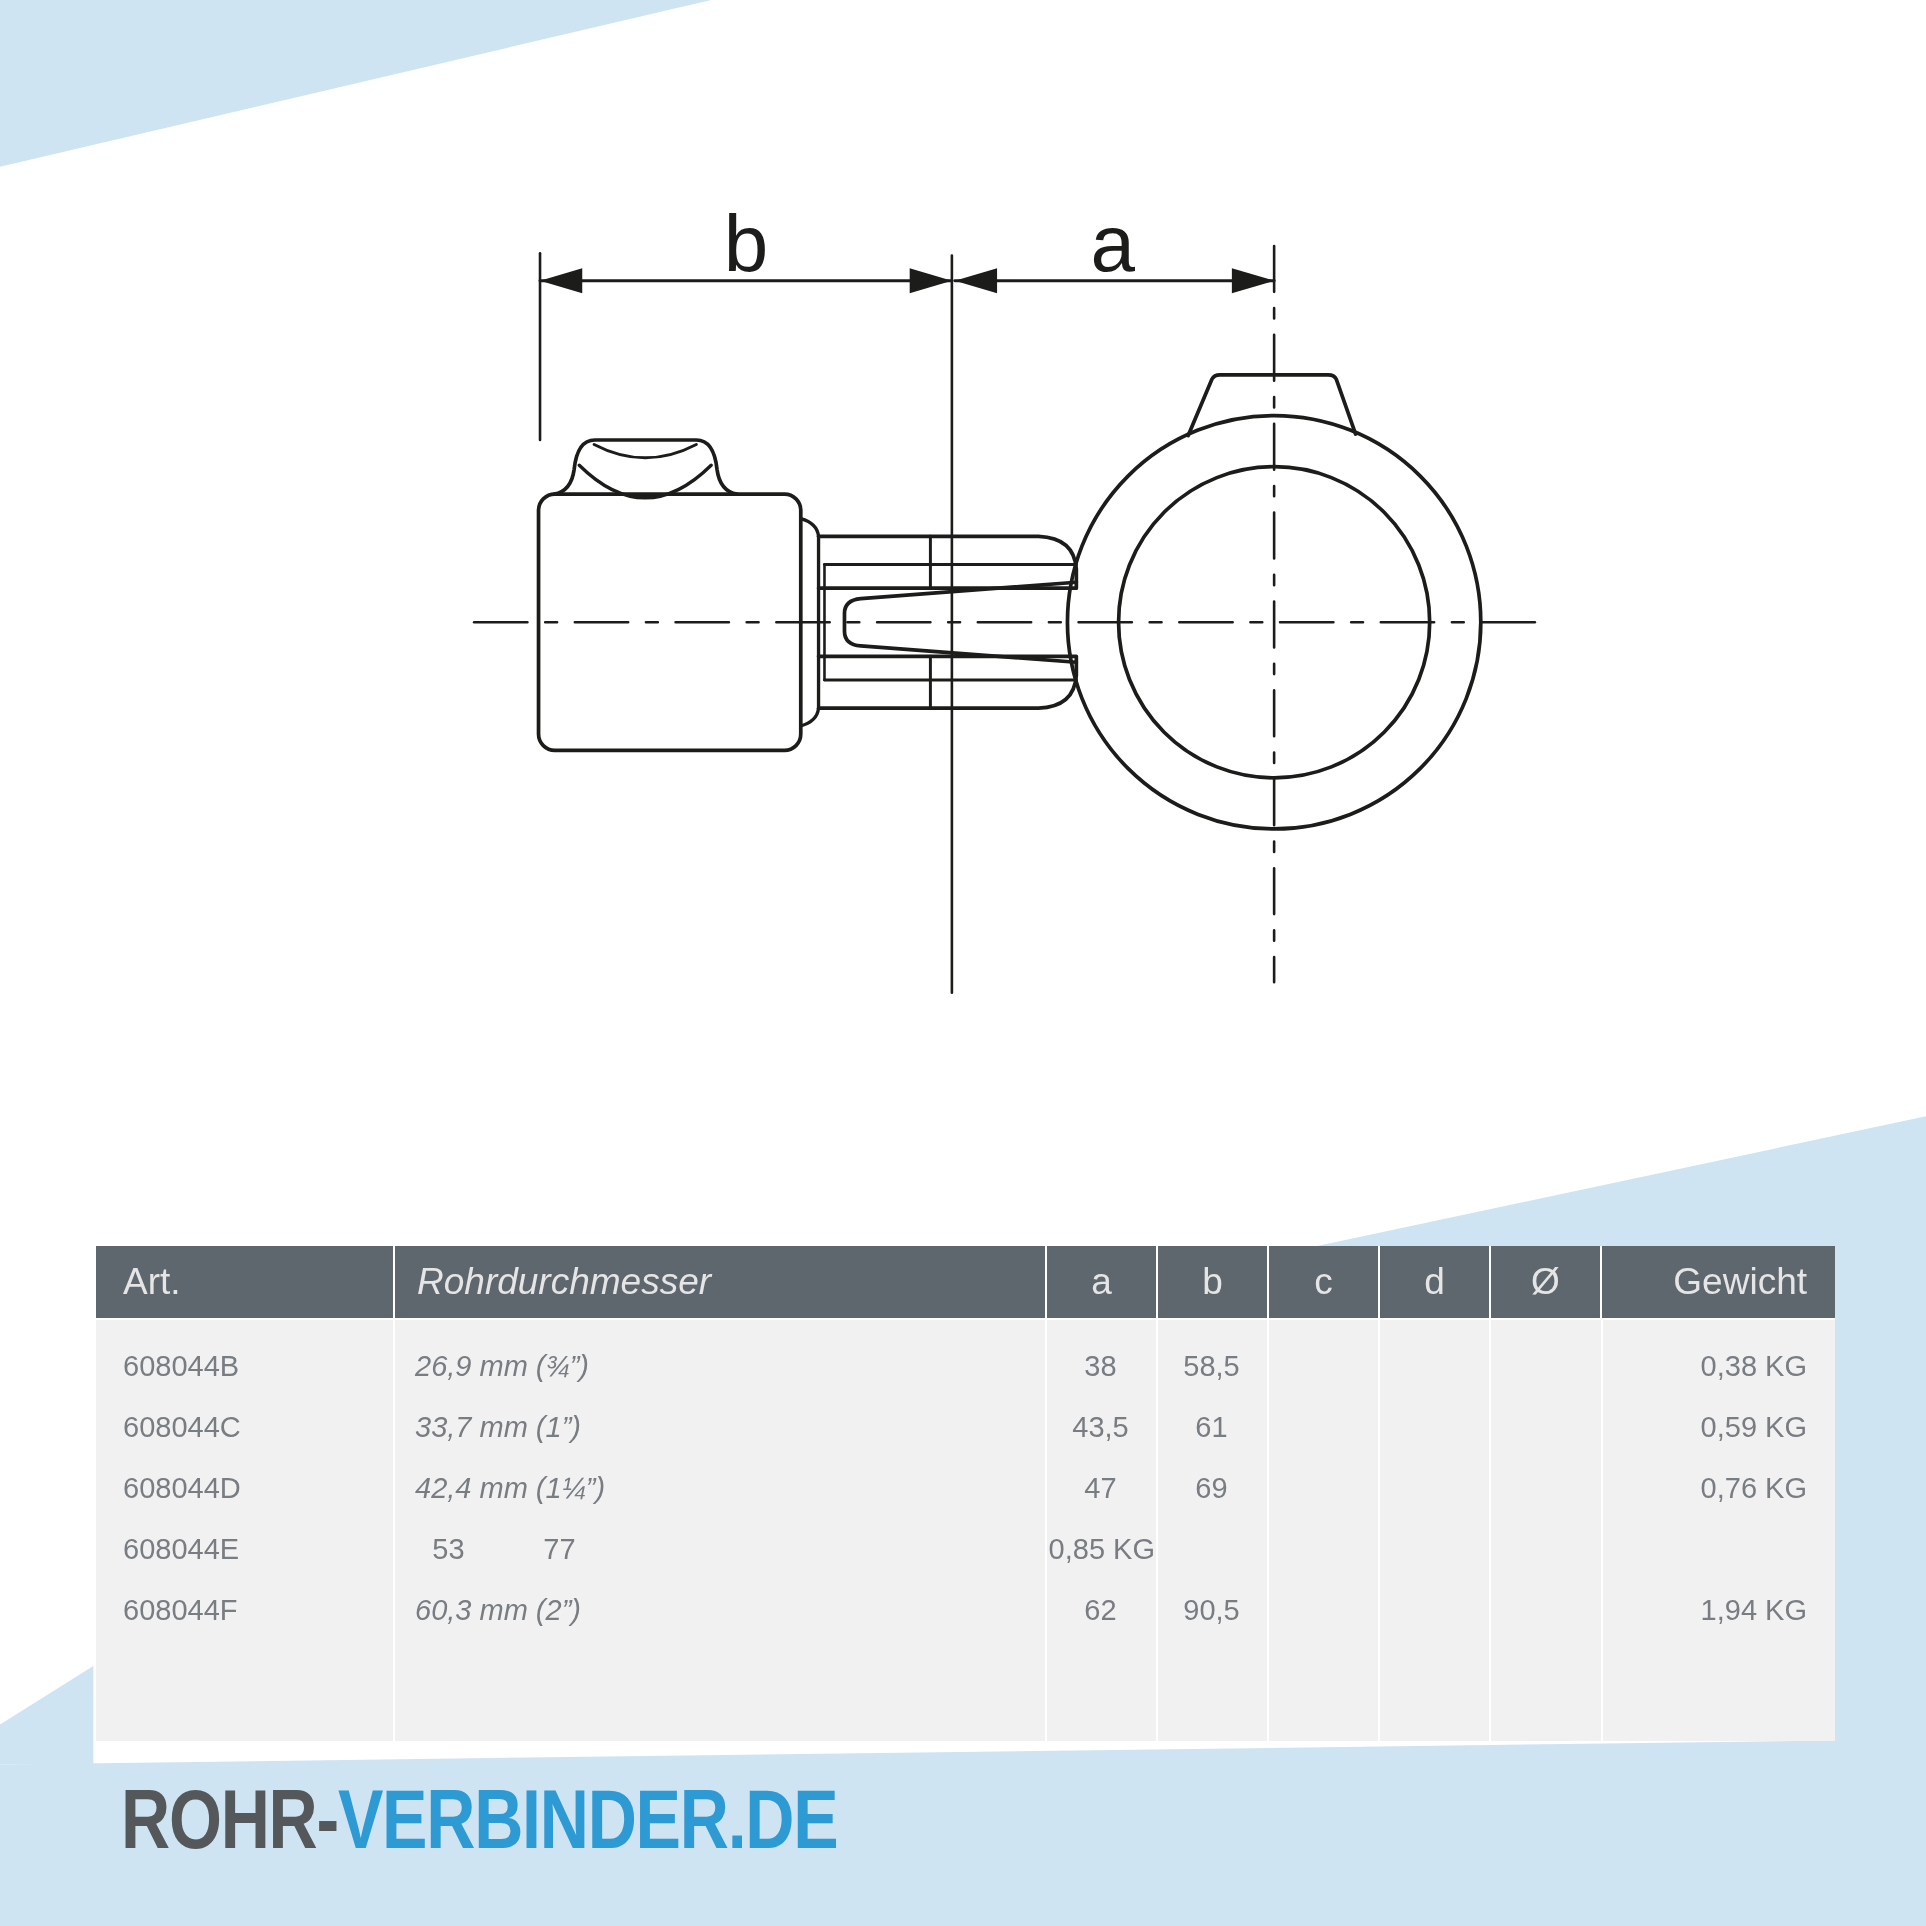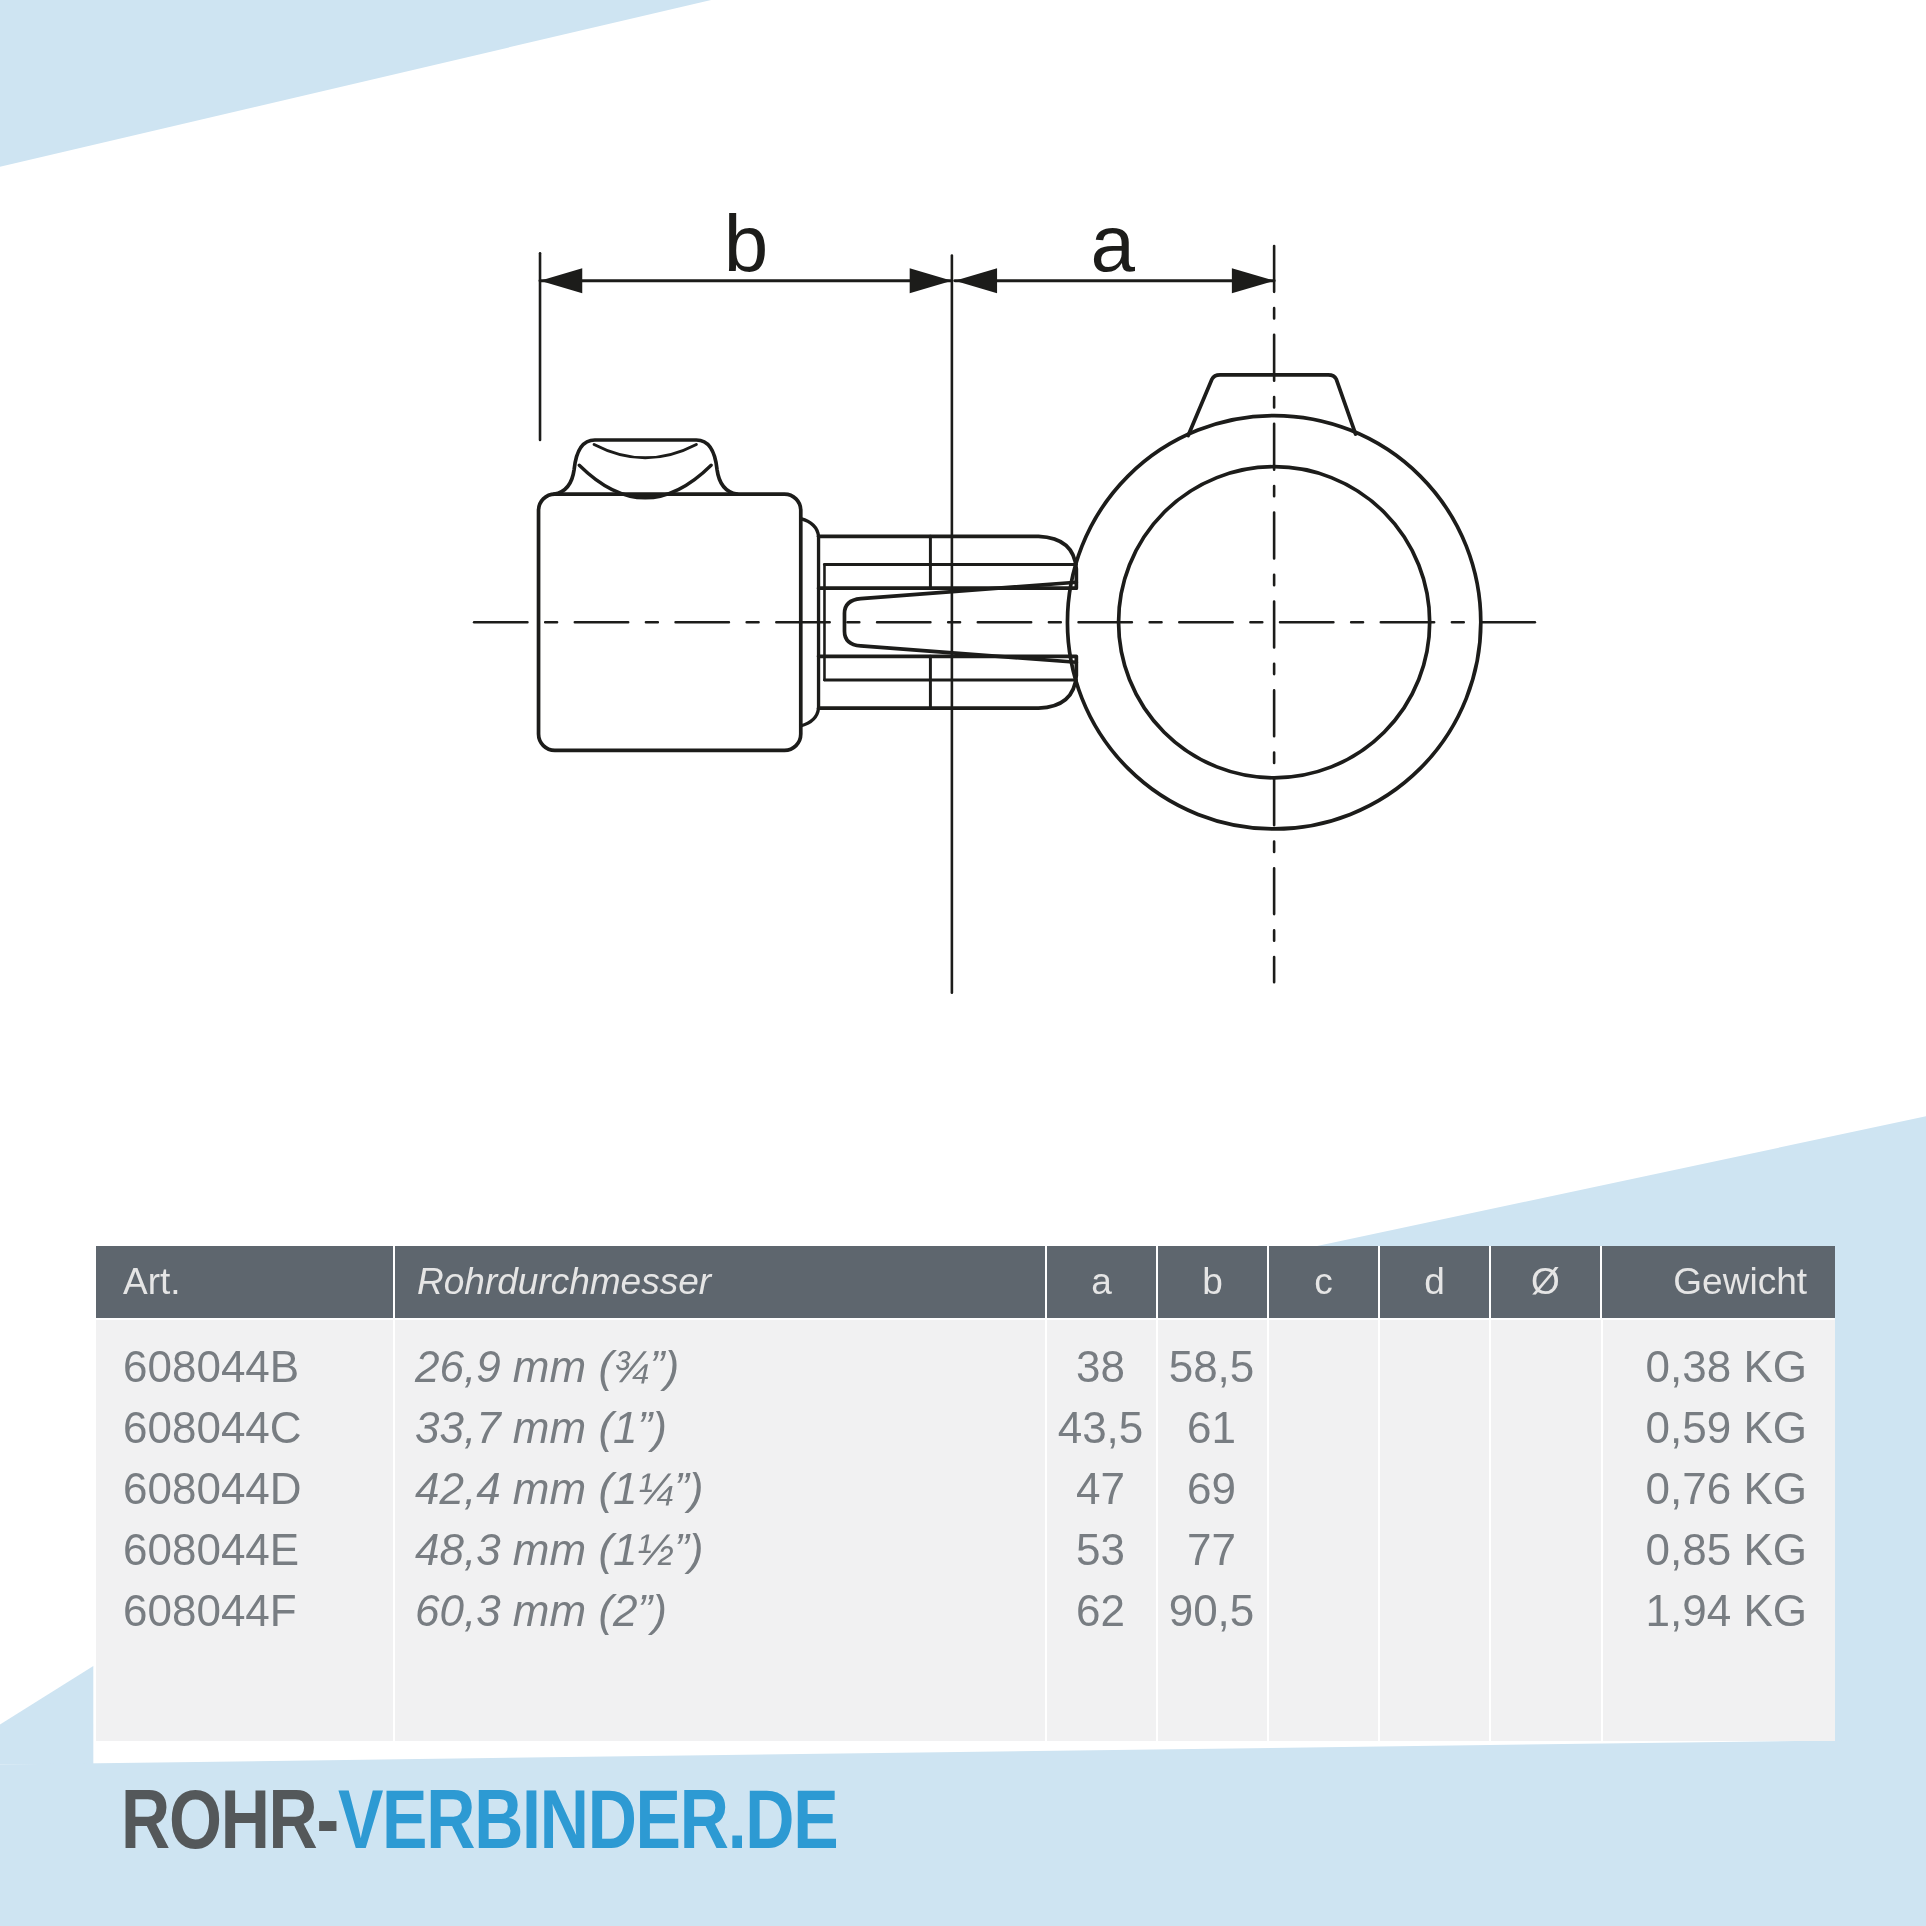--- a/index.html
+++ b/index.html
@@ -5,21 +5,21 @@
   html,body{margin:0;padding:0;background:#fff;}
   #canvas{position:relative;width:1926px;height:1926px;background:#ffffff;overflow:hidden;
           font-family:"Liberation Sans", sans-serif;}
   #bg-svg, #drawing-svg{position:absolute;left:0;top:0;width:1926px;height:1926px;}
 
   
   #spec-table{position:absolute;left:96px;top:1246px;width:1739px;height:495px;}
   .thead{position:relative;display:flex;height:72px;background:#5e666e;color:#e5e5e5;
          font-size:37px;align-items:center;box-sizing:border-box;}
   .tbody{position:relative;margin-top:2.2px;height:421px;background:#f1f1f2;
-         color:#787d82;font-size:44px;box-sizing:border-box;padding-top:16.3px;}
+         color:#787d82;font-size:29px;box-sizing:border-box;padding-top:16.3px;}
   .hc{box-sizing:border-box;height:100%;display:flex;align-items:center;}
   .row{display:flex;height:61px;line-height:61px;}
   .c{box-sizing:border-box;white-space:nowrap;}
   .w-art{width:297px;}  .w-size{width:652px;font-style:italic;} .w-n{width:111px;} .w-wt{width:235px;}
   .al{padding-left:27px;} .al2{padding-left:22px;}
   .ac{text-align:center;justify-content:center;}
   .ar{text-align:right;justify-content:flex-end;padding-right:28px;}
   .sep{position:absolute;top:0;bottom:0;width:2.2px;background:#ffffff;}
   .hsep{border-left:2.2px solid #ffffff;}
 
@@ -147,21 +147,20 @@
         <div class="c w-size al2">42,4 mm (1¼”)</div>
         <div class="c w-n ac">47</div>
         <div class="c w-n ac">69</div>
         <div class="c w-n ac"></div>
         <div class="c w-n ac"></div>
         <div class="c w-n ac"></div>
         <div class="c w-wt ar">0,76 KG</div>
       </div>
       <div class="row">
         <div class="c w-art al">608044E</div>
-        <div class="c w-size al2">48,3 mm (1½”)</div>
         <div class="c w-n ac">53</div>
         <div class="c w-n ac">77</div>
         <div class="c w-n ac"></div>
         <div class="c w-n ac"></div>
         <div class="c w-n ac"></div>
         <div class="c w-wt ar">0,85 KG</div>
       </div>
       <div class="row">
         <div class="c w-art al">608044F</div>
         <div class="c w-size al2">60,3 mm (2”)</div>

